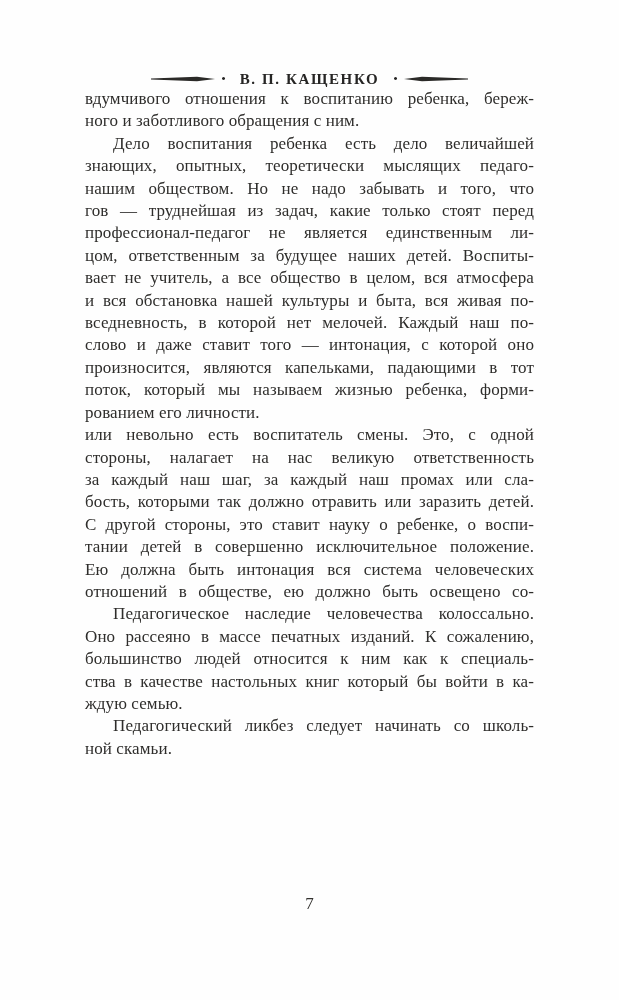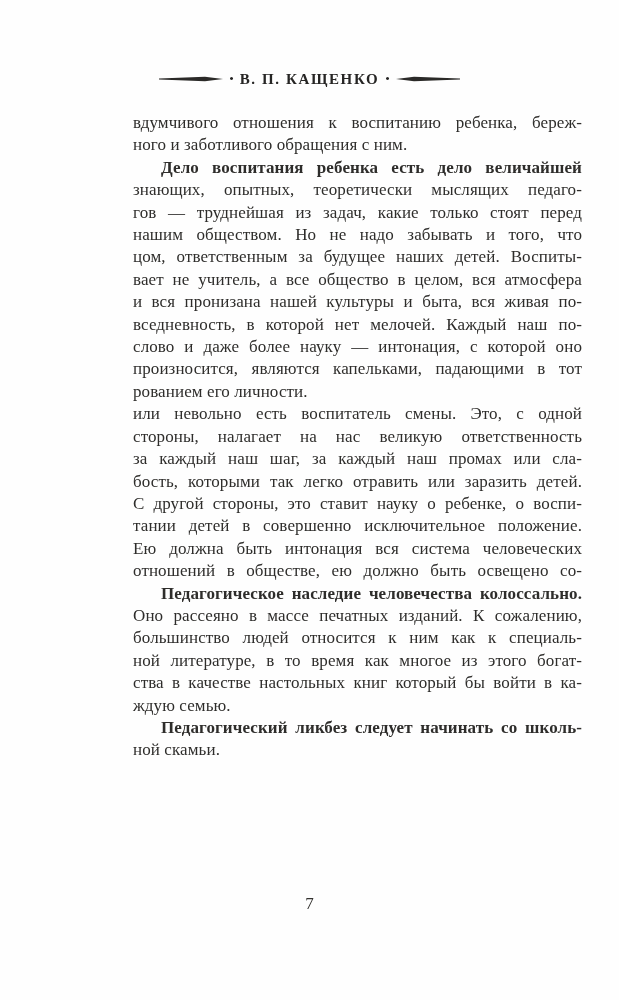--- a/index.html
+++ b/index.html
@@ -26,54 +26,52 @@
     display: flex;
     align-items: center;
     justify-content: center;
     color: #262524;
   }
   .running-head .author {
     font-size: 15px;
     font-weight: bold;
     letter-spacing: 1.6px;
     white-space: nowrap;
-    margin: 0 0;
+    margin: 0 8px;
     text-align: center;
   }
   .running-head .dot {
     font-size: 13px;
     line-height: 1;
     margin: 0 6px;
     transform: translateY(-1px);
   }
   .running-head svg {
     display: block;
   }
   
   .body-text {
     position: absolute;
-    top: 112px;
+    top: 88px;
     left: 85px;
     width: 449px;
-    margin-left: 48px;
   }
   .line {
     font-size: 17px;
     line-height: 22.4px;
     text-align: justify;
     text-align-last: left;
     color: #2e2d2b;
     letter-spacing: 0.1px;
   }
   .line.just {
     text-align-last: justify;
   }
   .line.indent {
     text-indent: 28px;
-    font-weight: bold;
   }
   
   .page-number {
     position: absolute;
     top: 894px;
     left: 0;
     right: 0;
     text-align: center;
     font-size: 17px;
     color: #33322f;
@@ -94,41 +92,42 @@
     <svg width="64" height="8" viewBox="0 0 64 8" aria-hidden="true">
       <polygon points="64,3.6 18,1.7 0,4 18,6.3 64,4.4" fill="#2b2a28"></polygon>
     </svg>
   </div>
 
   <div class="body-text" id="body-text">
       <div class="line just">вдумчивого отношения к воспитанию ребенка, береж-</div>
       <div class="line">ного и заботливого обращения с ним.</div>
       <div class="line indent just">Дело воспитания ребенка есть дело величайшей</div>
       <div class="line just">знающих, опытных, теоретически мыслящих педаго-</div>
+      <div class="line just">нашим обществом. Но не надо забывать и того, что</div>
       <div class="line just">гов — труднейшая из задач, какие только стоят перед</div>
-      <div class="line just">нашим обществом. Но не надо забывать и того, что</div>
+      <div class="line just">профессионал-педагог не является единственным ли-</div>
       <div class="line just">цом, ответственным за будущее наших детей. Воспиты-</div>
       <div class="line just">вает не учитель, а все общество в целом, вся атмосфера</div>
-      <div class="line just">и вся пронизана нашей культуры и быта, вся живая по-</div>
+      <div class="line just">и вся обстановка нашей культуры и быта, вся живая по-</div>
       <div class="line just">вседневность, в которой нет мелочей. Каждый наш по-</div>
-      <div class="line just">слово и даже более науку — интонация, с которой оно</div>
+      <div class="line just">слово и даже ставит того — интонация, с которой оно</div>
       <div class="line just">произносится, являются капельками, падающими в тот</div>
+      <div class="line just">поток, который мы называем жизнью ребенка, форми-</div>
       <div class="line">рованием его личности.</div>
       <div class="line just">или невольно есть воспитатель смены. Это, с одной</div>
       <div class="line just">стороны, налагает на нас великую ответственность</div>
       <div class="line just">за каждый наш шаг, за каждый наш промах или сла-</div>
-      <div class="line just">бость, которыми так легко отравить или заразить детей.</div>
+      <div class="line just">бость, которыми так должно отравить или заразить детей.</div>
       <div class="line just">С другой стороны, это ставит науку о ребенке, о воспи-</div>
       <div class="line just">тании детей в совершенно исключительное положение.</div>
       <div class="line just">Ею должна быть интонация вся система человеческих</div>
       <div class="line just">отношений в обществе, ею должно быть освещено со-</div>
       <div class="line indent just">Педагогическое наследие человечества колоссально.</div>
       <div class="line just">Оно рассеяно в массе печатных изданий. К сожалению,</div>
       <div class="line just">большинство людей относится к ним как к специаль-</div>
-      <div class="line just">ной литературе, в то время как многое из этого богат-</div>
       <div class="line just">ства в качестве настольных книг который бы войти в ка-</div>
       <div class="line">ждую семью.</div>
       <div class="line indent just">Педагогический ликбез следует начинать со школь-</div>
       <div class="line">ной скамьи.</div>
     </div>
 
   <div class="page-number">7</div>
 
 </div>
 

